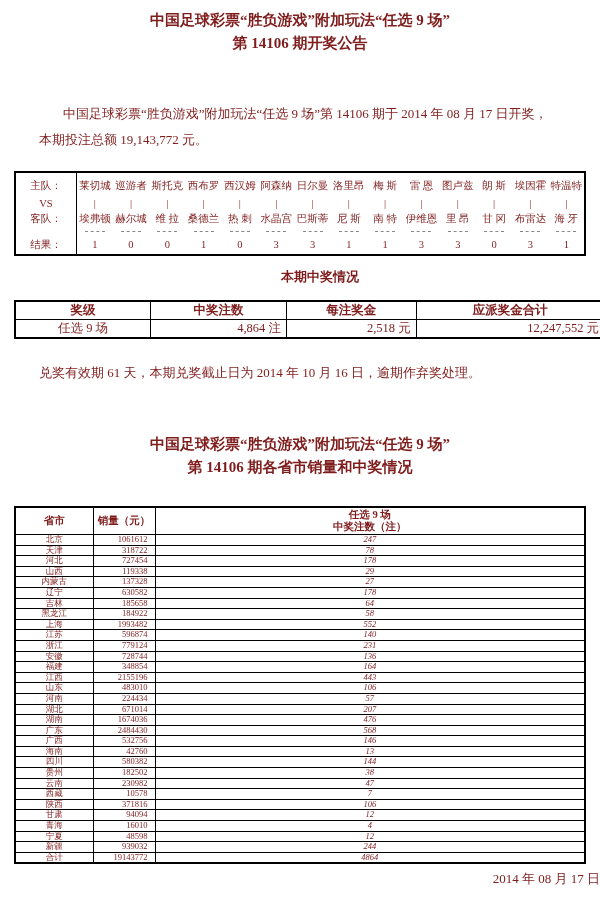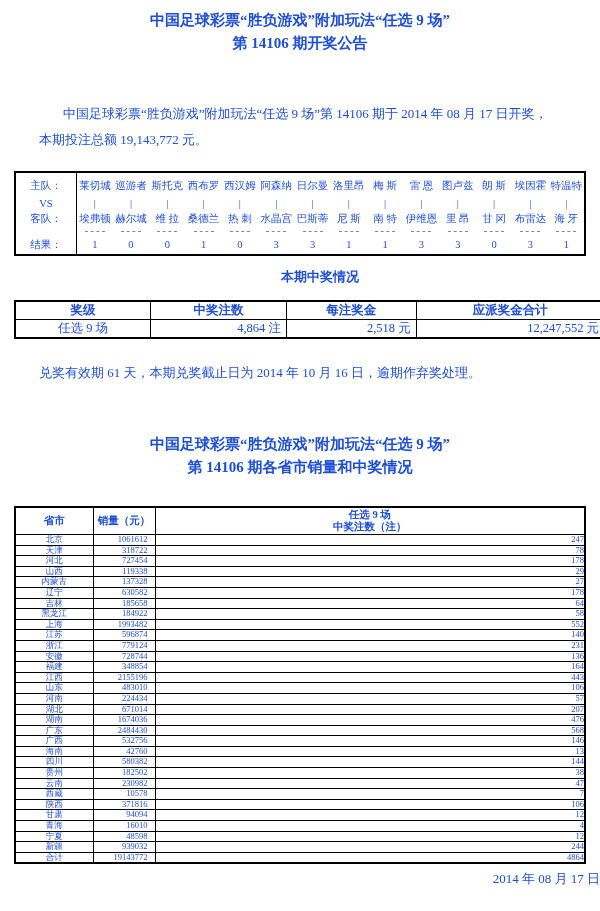--- a/index.html
+++ b/index.html
@@ -1,17 +1,17 @@
 <!DOCTYPE html>
 <html><head>
 <meta charset="utf-8">
 <style>
   html,body{margin:0;padding:0;background:#fff;}
   .page{
-    width:600px;height:911px;background:#fff;color:#1d4ed8;overflow:hidden;
+    width:600px;height:911px;background:#fff;color:#7f1d1d;overflow:hidden;
     position:relative;box-sizing:border-box;
     font-family:"Liberation Serif","DejaVu Serif",serif;
   }
   
   .doc-title{ text-align:center;font-weight:bold;font-size:15px;line-height:23px;padding-top:9px;}
   .doc-title2{text-align:center;font-weight:bold;font-size:15px;line-height:23px;margin-top:52px;}
   
   .intro{margin:46px 14px 0 39px;font-size:13px;line-height:26px;}
   .intro .indent{text-indent:24px;}
   
@@ -45,21 +45,21 @@
   
   .province-table{
     margin:27px 0 0 14px;width:572px;table-layout:fixed;
     border:2px solid #000;font-size:8.5px;
   }
   .province-table th{border:1px solid #000;font-size:10.5px;font-weight:bold;padding:1px 0;line-height:12px;text-align:center;}
   .province-table td{border:1px solid #000;height:9.6px;line-height:9.6px;padding:0;overflow:hidden;white-space:nowrap;}
   .province-table col.p0{width:78px;} .province-table col.p1{width:62px;}
   .province-table td.pname{text-align:center;}
   .province-table td.psales{text-align:right;padding-right:7px;}
-  .province-table td.pwins{text-align:right;}
+  .province-table td.pwins{text-align:center;font-style:italic;}
   
   .footer-date{margin:6px 0 0 0;text-align:right;font-size:13px;}
 </style>
 </head>
 <body>
 
 <div class="page">
 
   <div class="doc-title">
     <div>中国足球彩票“胜负游戏”附加玩法“任选 9 场”</div>

